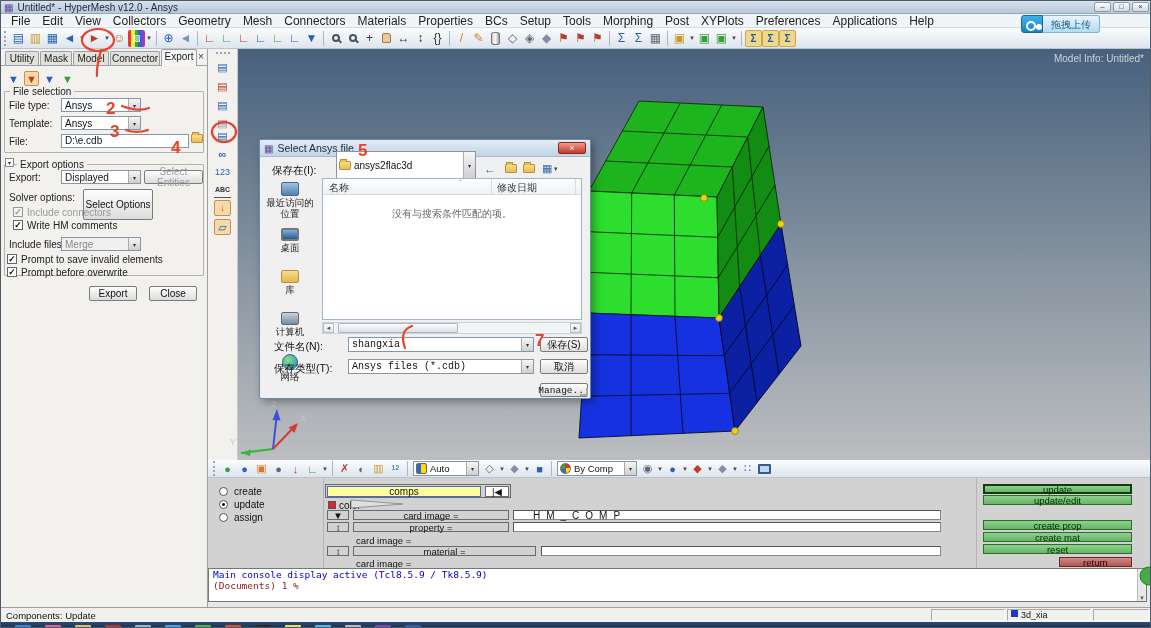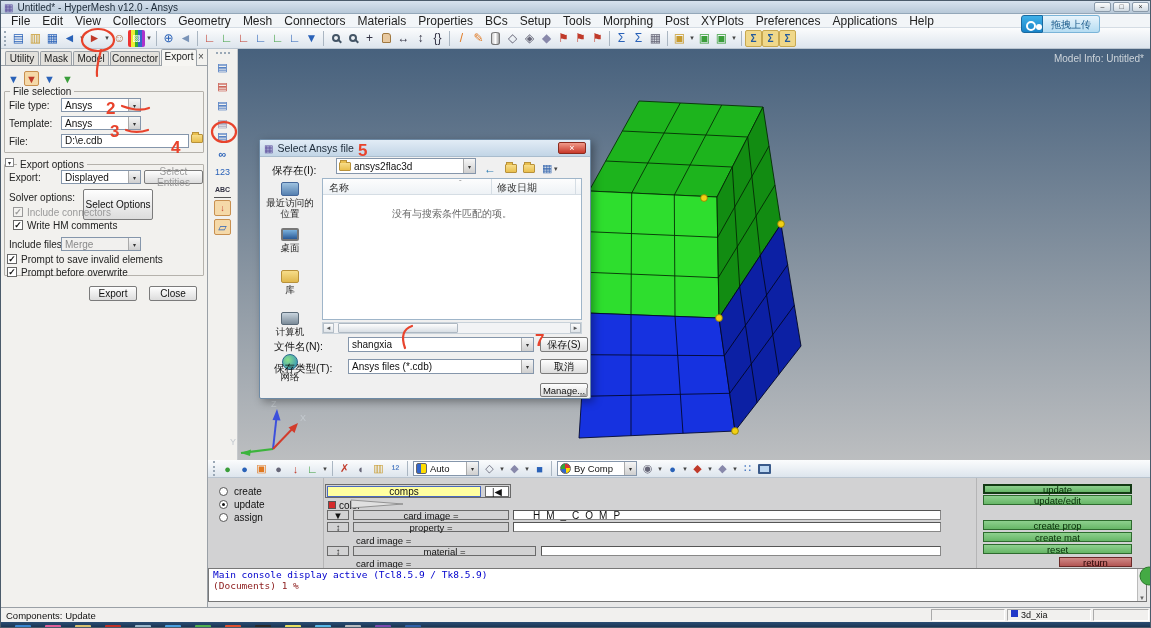--- a/index.html
+++ b/index.html
@@ -60,21 +60,21 @@
   .minfo{position:absolute;right:8px;top:4px;font-size:10px;color:#cdd4da}
   .scene{position:absolute;left:0;top:0;z-index:3;pointer-events:none}
   .anno{position:absolute;left:0;top:0;z-index:30;pointer-events:none}
   .anno .stroke{fill:none;stroke:#e8432c;stroke-width:2.2;stroke-linecap:round}
   .anno text{font-family:"Liberation Sans",sans-serif;font-weight:bold;font-size:17px;fill:#e8432c}
   
   .dialog{position:absolute;left:258px;top:138px;width:332px;height:260px;background:#f0f0f0;border:1px solid #6d8aa5;border-radius:2px;box-shadow:3px 3px 8px rgba(0,0,0,.35);z-index:20}
   .dtitle{height:17px;background:linear-gradient(#e2ecf6,#c2d5e6);border-bottom:1px solid #a9bccd;display:flex;align-items:center;padding:0 4px;font-size:10.5px;color:#1c2a38;border-radius:2px 2px 0 0}
   .dclose{margin-left:auto;width:28px;height:12px;background:linear-gradient(#f09a8a,#c8382a);border:1px solid #8a2a1e;border-radius:2px;color:#fff;font-size:9px;line-height:11px;text-align:center}
   .dlbl{position:absolute;font-size:10.5px;color:#111;white-space:nowrap}
-  .mono{font-family:Liberation Sans, sans-serif;font-size:9.5px}
+  .mono{font-family:Liberation Mono, monospace;font-size:9.5px}
   .place{position:absolute;width:56px;text-align:center;font-size:9.5px;color:#222;line-height:11px}
   .plico{display:block;margin:0 auto 1px auto}
   .list{position:absolute;left:62px;top:38px;width:260px;height:142px;background:#fff;border:1px solid #9fb5c9}
   .lhead{height:16px;background:linear-gradient(#fdfdfd,#eef2f6);border-bottom:1px solid #d5dde4;position:relative;font-size:10px;color:#333}
   .hsb{position:absolute;left:62px;top:182px;width:260px;height:12px;background:#f2f3f5;border:1px solid #c9d2da;display:flex;align-items:center}
   .sbtn{width:11px;height:10px;background:linear-gradient(#fcfcfc,#dfe4e9);border:1px solid #b5bec7;font-size:6px;text-align:center;line-height:9px;color:#555;flex:none}
   .thumb{position:absolute;left:15px;width:120px;height:10px;background:linear-gradient(#fdfdfd,#d8dee4);border:1px solid #aeb8c2;border-radius:1px}
   
   .btool{position:absolute;left:207px;top:459px;width:944px;height:18px;background:linear-gradient(#fbfcfd,#dde5ed);border-bottom:1px solid #b9c4cf;display:flex;align-items:center;padding-left:4px}
   .bi{width:17px;height:16px;display:inline-flex;align-items:center;justify-content:center;font-size:11px;flex:none}
@@ -444,21 +444,21 @@
     <circle cx="1148" cy="575" r="9" fill="#44aa44" stroke="#2a7a2a"></circle>
   </svg>
 
   <div class="dialog">
     <div class="dtitle">
       <span class="tb-ico">▦</span>
       <span>Select Ansys file</span>
       <span class="dclose">×</span>
     </div>
     <span class="dlbl" style="left:12px;top:24px">保存在(I):</span>
-    <div class="combo" style="left:76px;top:18px;width:140px;height:16px">
+    <div class="combo" style="left:76px;top:11px;width:140px;height:28px">
       <i class="fold" style="margin-left:2px"></i>
       <span class="cval">ansys2flac3d</span>
       <span class="carr">▾</span>
     </div>
     <span class="abs" style="left:224px;top:22px;color:#2a7ab0;font-weight:bold;font-size:12px">←</span>
     <span class="abs" style="left:245px;top:23px"><i class="fold"></i></span>
     <span class="abs" style="left:263px;top:23px"><i class="fold"></i></span>
     <span class="abs" style="left:282px;top:22px;color:#3a6ab0;font-size:11px">▦</span>
     <span class="abs" style="left:294px;top:25px;font-size:7px;color:#444">▾</span>
 

